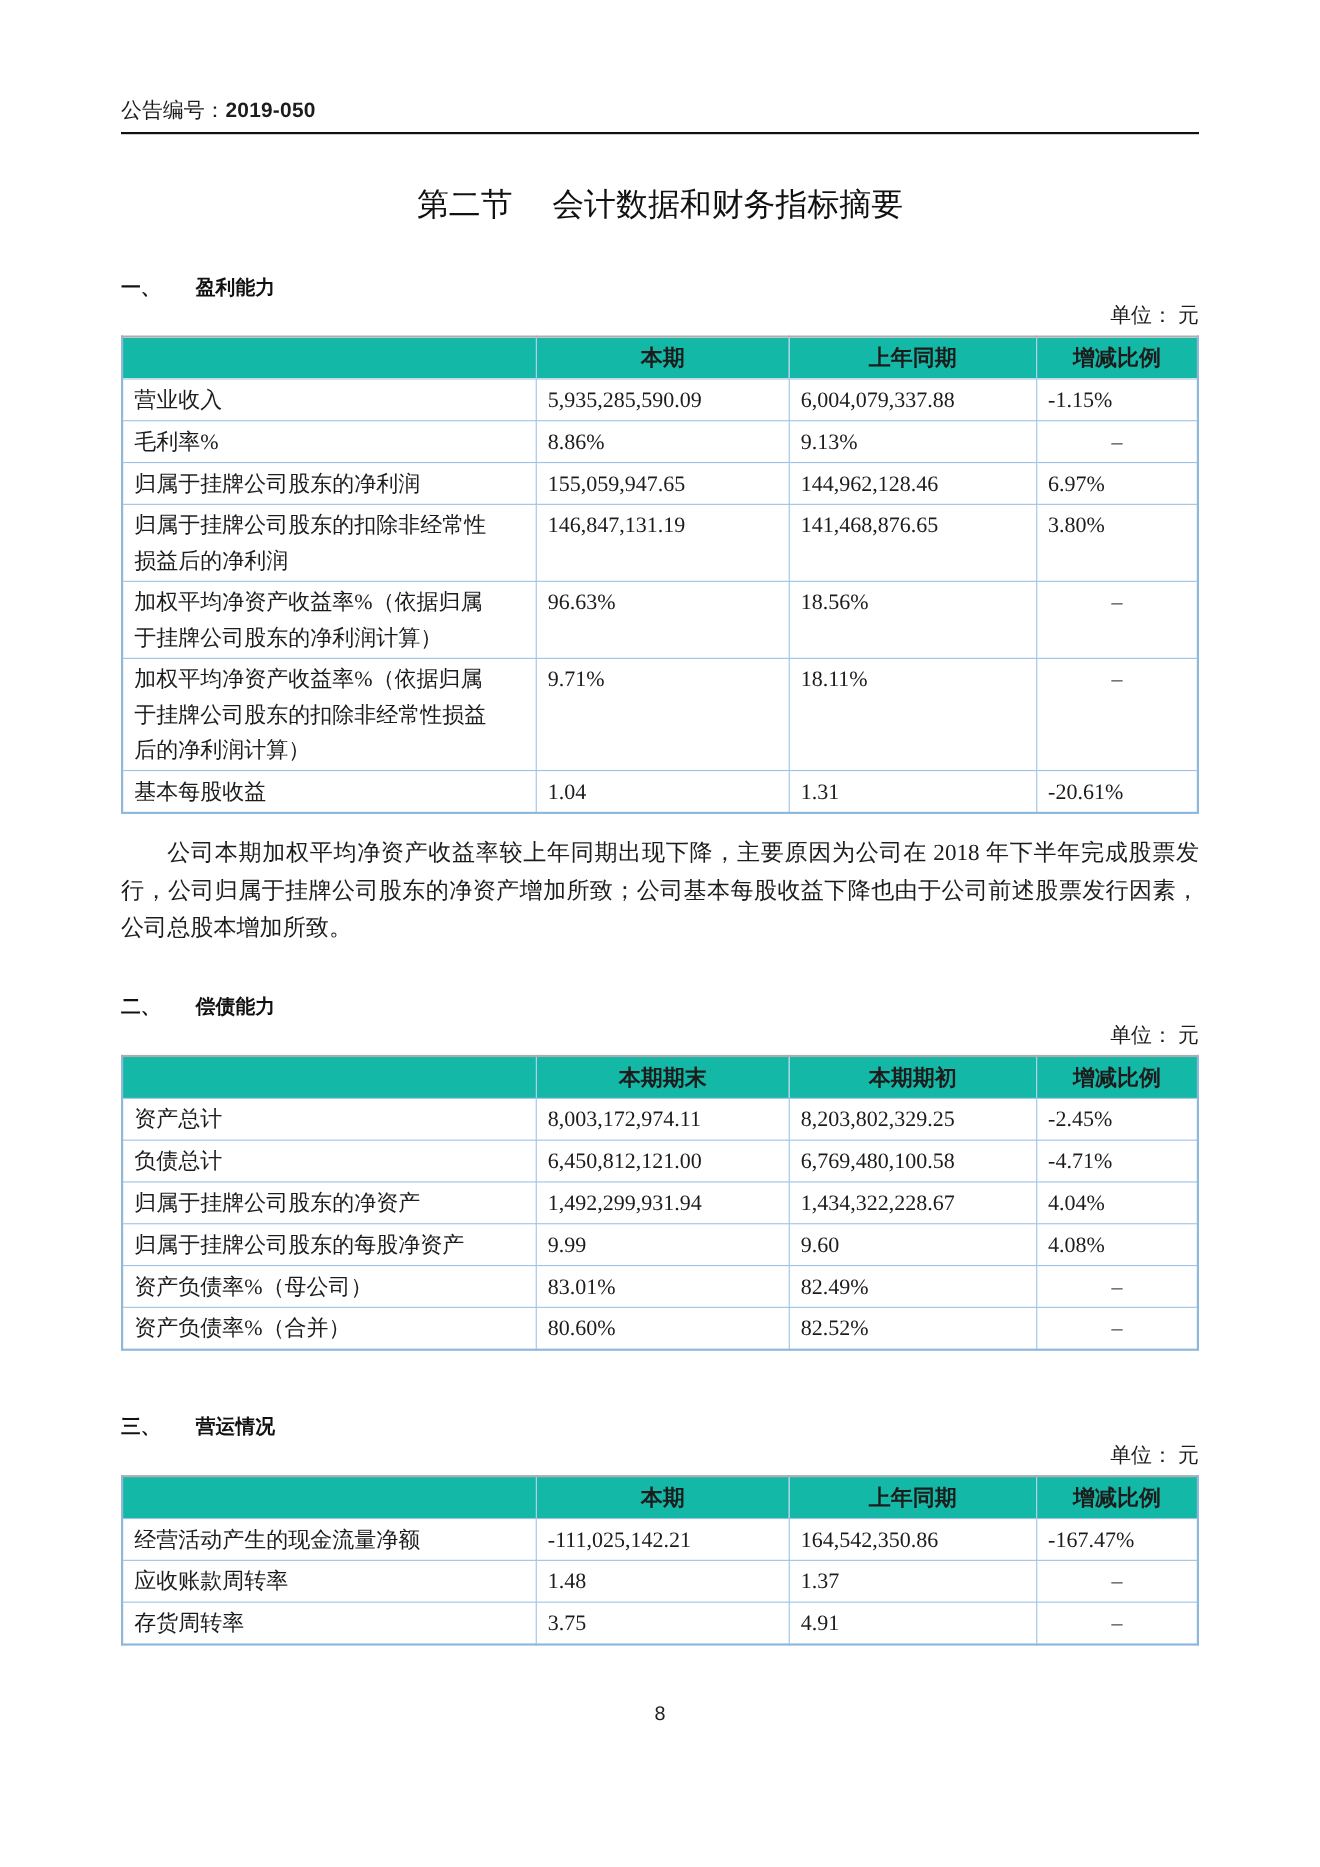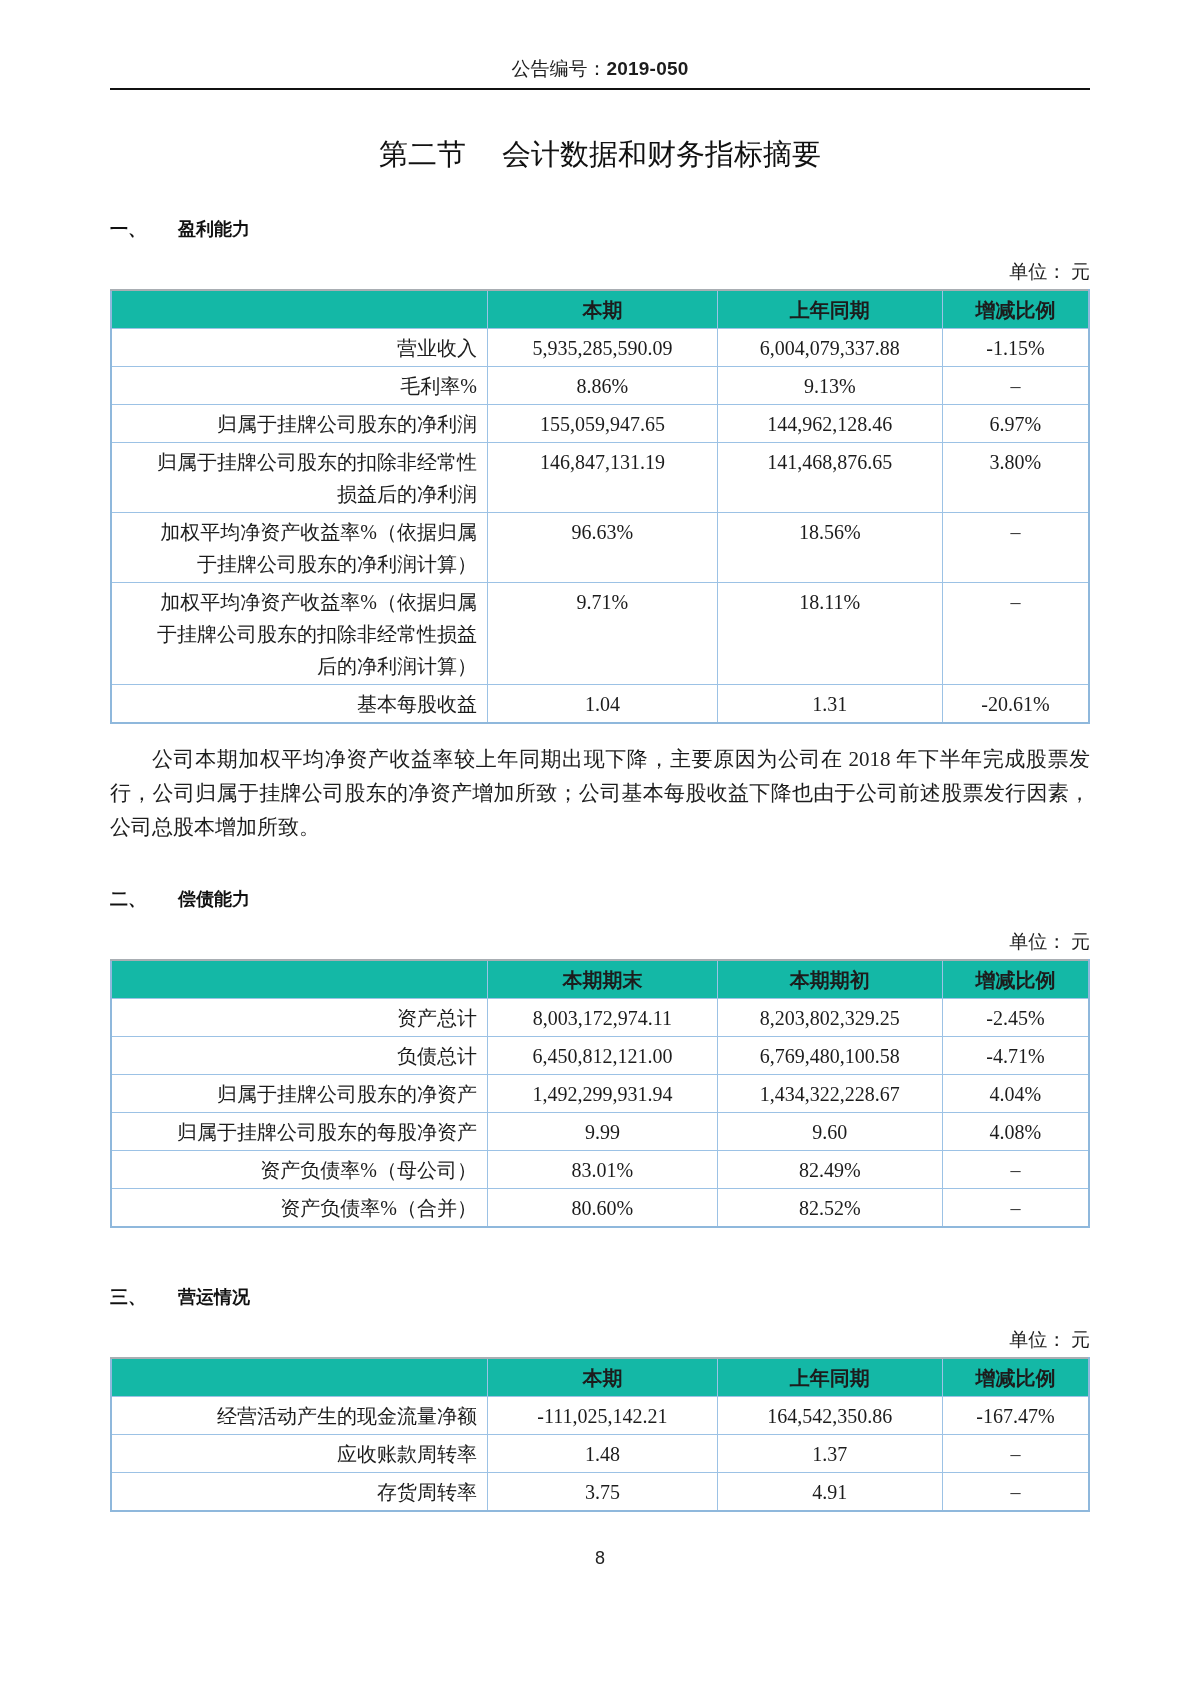--- a/index.html
+++ b/index.html
@@ -14,23 +14,24 @@
     overflow: hidden;
     color: #1c1c1c;
     font-family: "Liberation Serif", "DejaVu Serif", serif;
     -webkit-font-smoothing: antialiased;
   }
   .page {
     padding: 56px 110px 0 110px;
   }
   
   .doc-header {
-    text-align: center;
+    text-align: left;
     font-size: 19px;
     line-height: 26px;
+    margin-top: 32px;
   }
   .doc-header .hdr-label {
     font-family: "Liberation Serif", "DejaVu Serif", serif;
   }
   .doc-header .hdr-number {
     font-family: "Liberation Sans", "DejaVu Sans", sans-serif;
     font-weight: 600;
     letter-spacing: .2px;
   }
   .header-rule {
@@ -55,21 +56,20 @@
     font-family: "Liberation Sans", "DejaVu Sans", sans-serif;
     font-weight: 700;
     font-size: 18px;
     line-height: 30px;
     color: #111;
   }
   .section-heading .sec-no { margin-right: 32px; }
   .mt-lg { margin-top: 54px; }
   
   .unit-line {
-    margin-top: 16px;
     text-align: right;
     font-size: 19px;
     line-height: 24px;
   }
   
   table.fin-table {
     margin-top: 5px;
     width: 100%;
     border-collapse: collapse;
     table-layout: fixed;
@@ -84,26 +84,26 @@
     padding: 2.5px 10px;
     overflow: hidden;
   }
   table.fin-table th {
     background: #14b8a6;
     font-weight: 700;
     text-align: center;
     font-family: "Liberation Serif", "DejaVu Serif", serif;
   }
   td.cell-label {
-    text-align: right;
+    text-align: left;
     padding: 2.5px 26px 2.5px 12px;
     white-space: pre-wrap;
   }
   td.cell-num {
-    text-align: center;
+    text-align: left;
     padding-right: 10px;
     font-family: "Liberation Serif", "DejaVu Serif", serif;
   }
   td.cell-dash {
     text-align: center;
     color: #333;
   }
   
   .note {
     margin: 18px 0 0 0;

